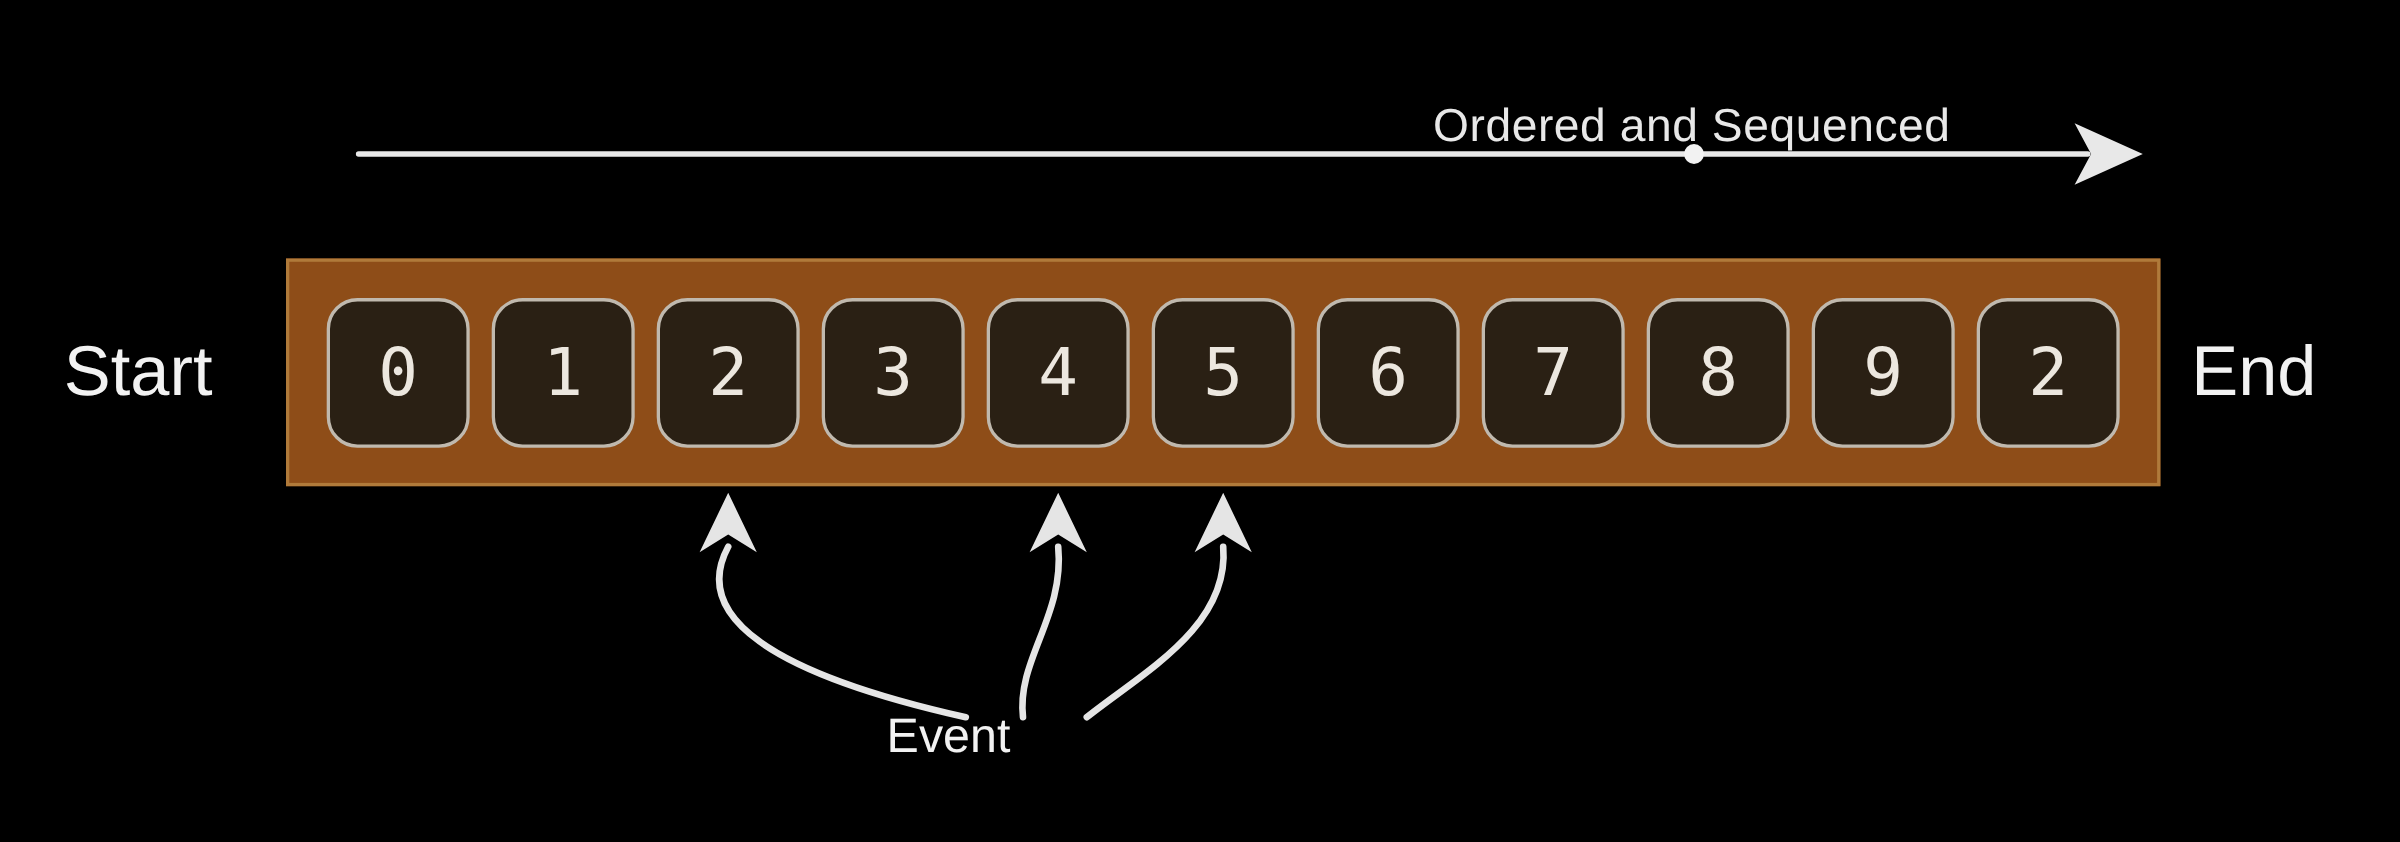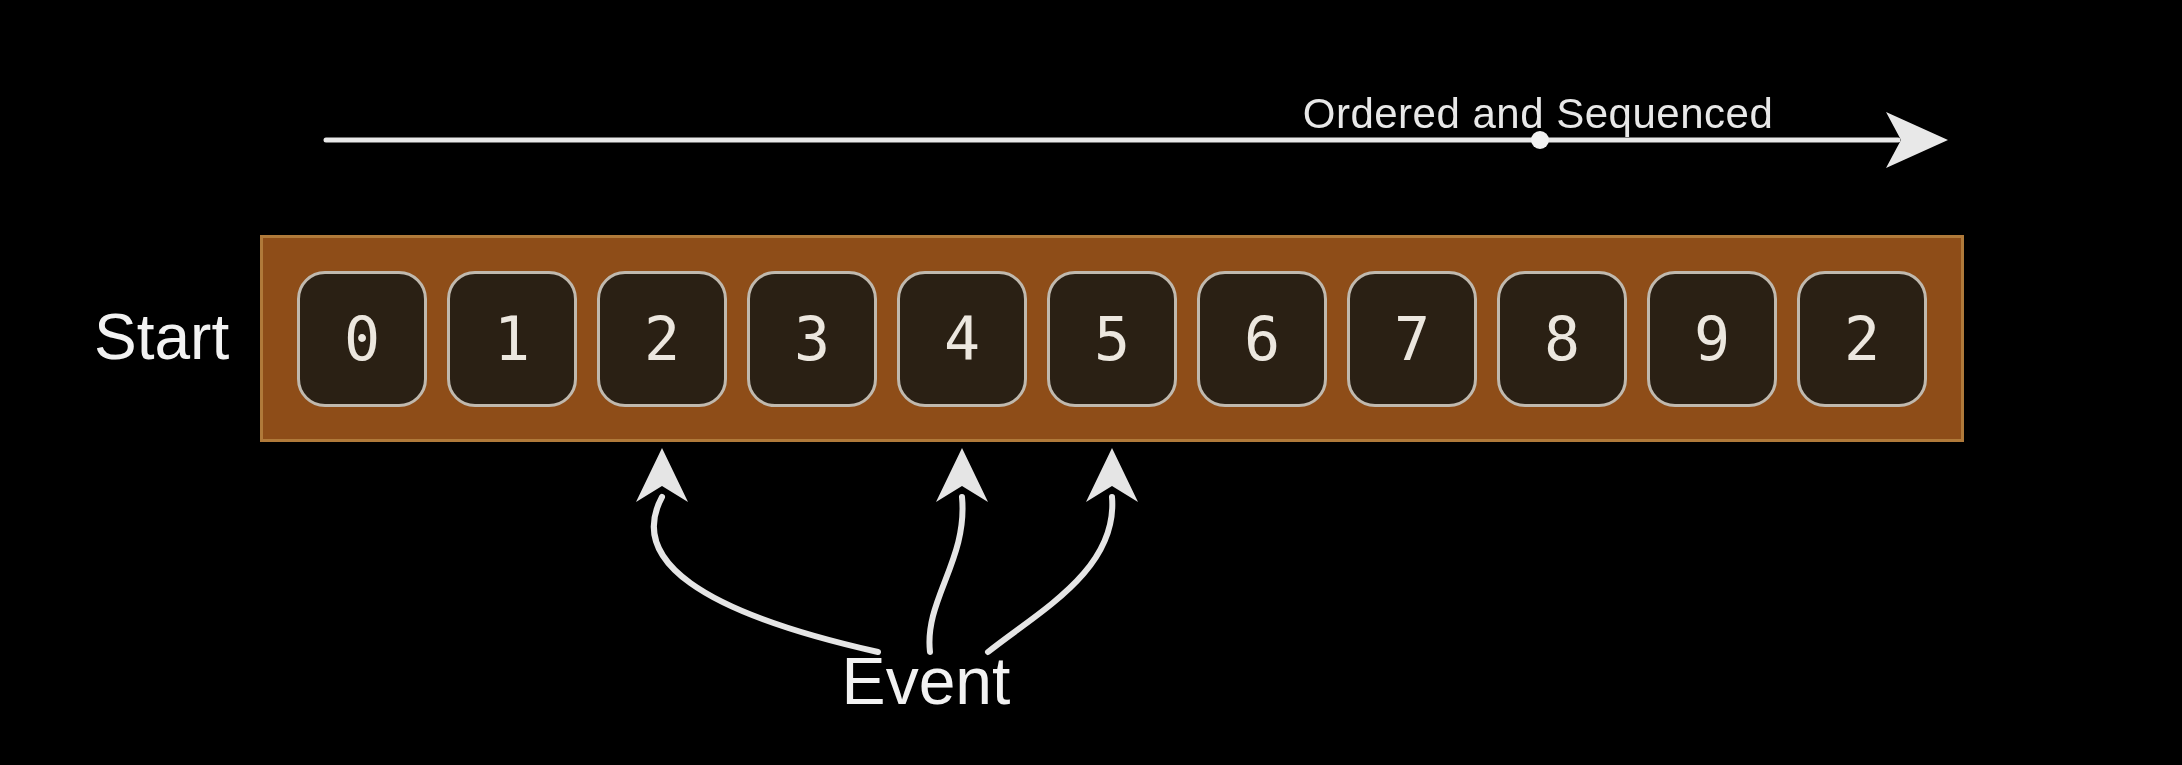--- a/index.html
+++ b/index.html
@@ -72,32 +72,32 @@
   }
 
   .start-label, .end-label {
     position: absolute;
     top: 305px;
     color: #f2f2f2;
     font-size: 64px;
     line-height: 1;
     white-space: nowrap;
   }
-  .start-label { left: 58px; margin-left: 36px; }
+  .start-label { left: 58px; }
   .end-label   { left: 1992px; }
 
   
   .event-label {
     position: absolute;
     left: 806px;
     top: 648px;
     width: 240px;
-    text-align: center;
+    text-align: left;
     color: #f2f2f2;
-    font-size: 66px;
+    font-size: 44px;
     line-height: 1;
   }
 </style>
 </head>
 <body>
 
 <div class="canvas">
 
   <div class="seq-label">Ordered and Sequenced</div>
 
@@ -116,20 +116,21 @@
     </g>
     <g fill="#e5e5e5">
       <path d="M 662,448 L 636,502 L 662,486 L 688,502 Z"></path>
       <path d="M 962,448 L 936,502 L 962,486 L 988,502 Z"></path>
       <path d="M 1112,448 L 1086,502 L 1112,486 L 1138,502 Z"></path>
     </g>
   </svg>
 
   <div class="start-label">Start</div>
 
+  <div class="end-label">End</div>
 
   <div class="timeline-bar">
     <div class="cell">
       <span>0</span>
     </div>
     <div class="cell">
       <span>1</span>
     </div>
     <div class="cell">
       <span>2</span>

